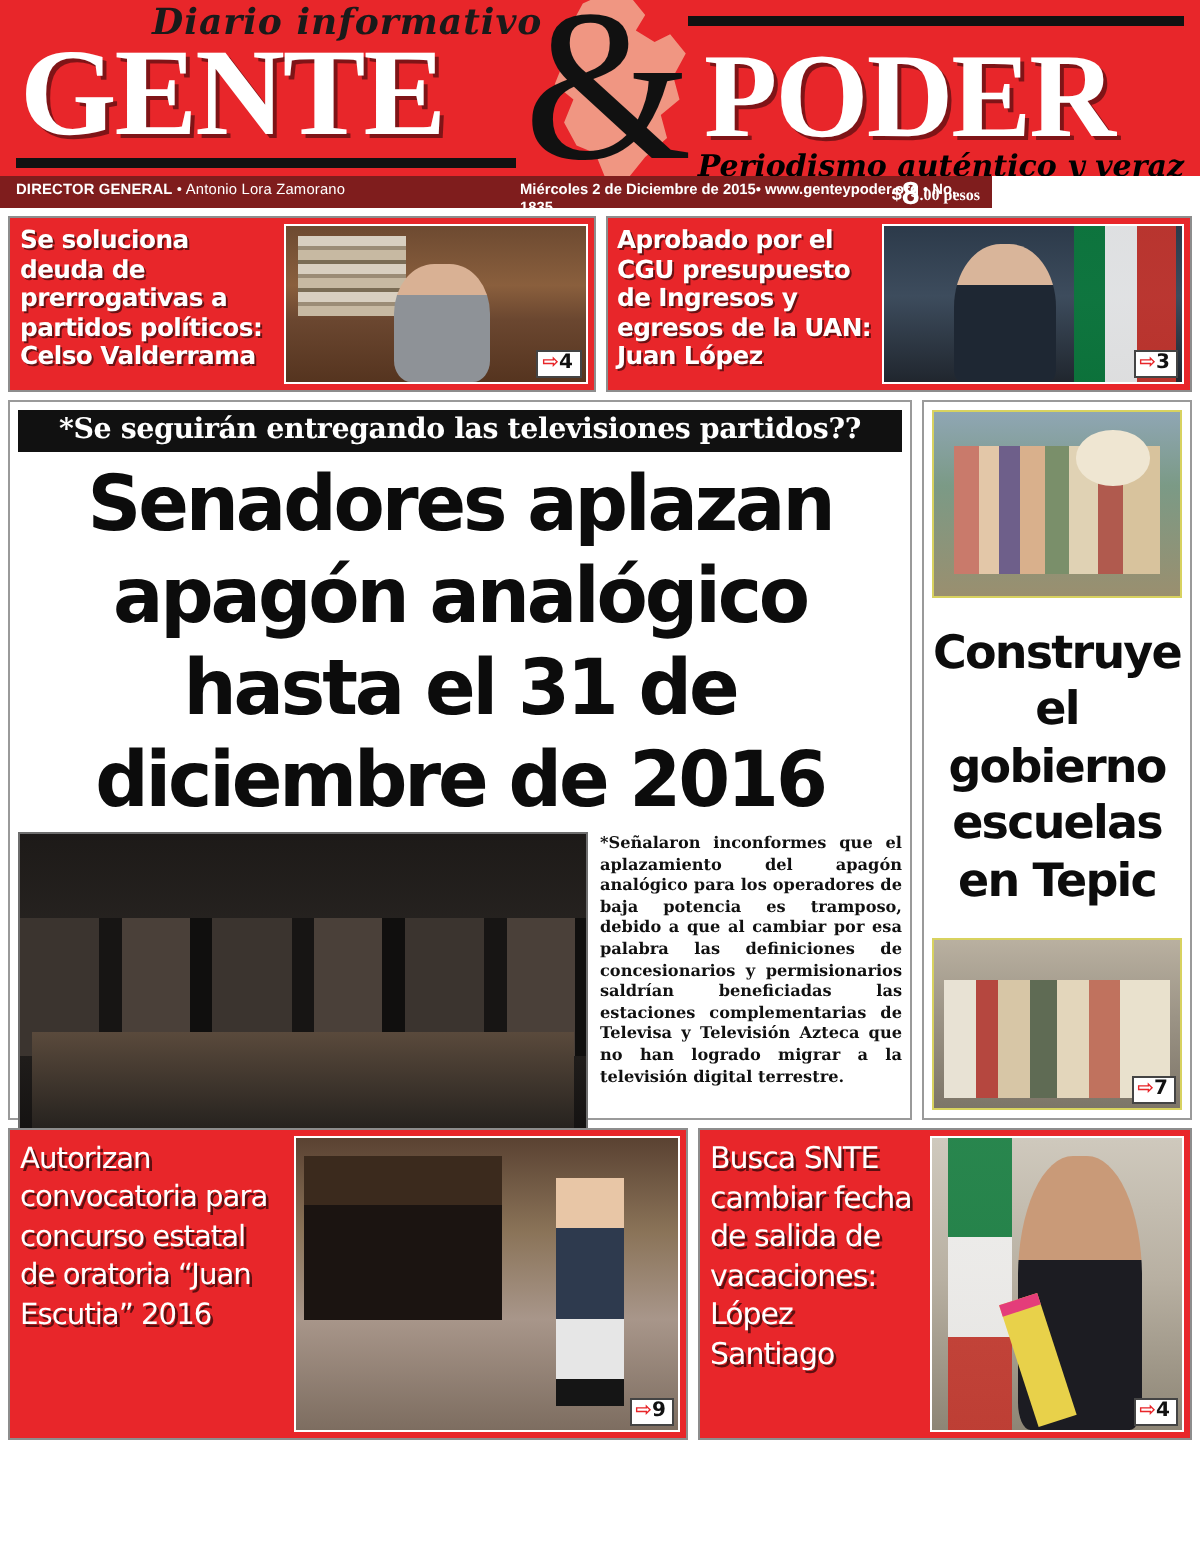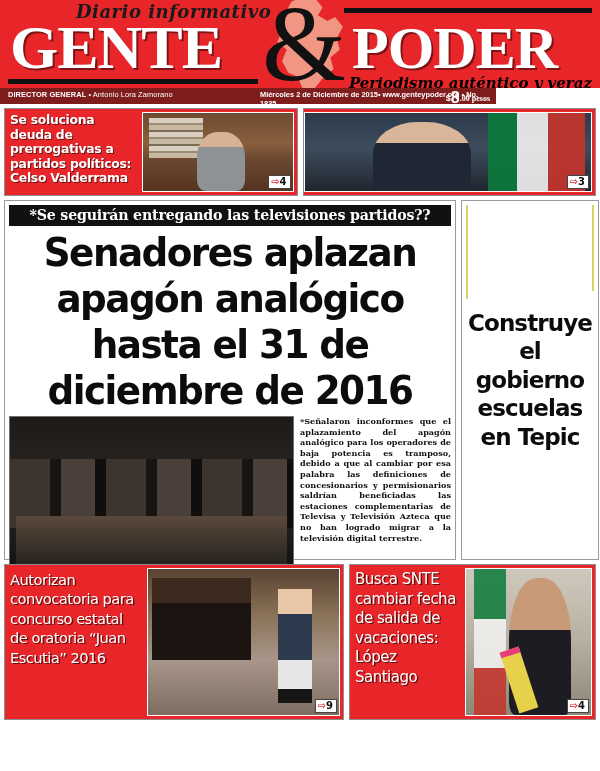--- a/index.html
+++ b/index.html
@@ -83,21 +83,21 @@
   .ph-senate{background:linear-gradient(180deg,#1d1a18 0%,#2b2724 48%,#141211 100%);}
   .ph-senate:before{content:"";position:absolute;left:0;top:28%;width:100%;height:46%;
      background:repeating-linear-gradient(90deg,#3b342f 0 14%,#171514 14% 18%,#4a4039 18% 30%,#100f0e 30% 34%);}
   .ph-senate:after{content:"";position:absolute;left:2%;bottom:0;width:96%;height:34%;
      background:linear-gradient(180deg,#5a4a3c 0%,#23201d 100%);}
   .lead-text{flex:1;font-family:"DejaVu Serif",serif;font-size:8.1px;line-height:10.6px;
     font-weight:700;color:#111;text-align:justify;}
 
   
   .rcol{position:relative;flex:1;border:1px solid #9a9a9a;background:#ffffff;
-    box-sizing:border-box;padding:4px;display:flex;flex-direction:row;}
+    box-sizing:border-box;padding:4px;display:flex;flex-direction:column;}
   .rcol-photo{position:relative;height:92px;border:1px solid #d8d25f;overflow:hidden;}
   .ph-event{background:linear-gradient(180deg,#8fa6b4 0%,#7b9a86 40%,#9a8f6f 100%);}
   .ph-event:before{content:"";position:absolute;left:8%;top:18%;width:84%;height:70%;
      background:repeating-linear-gradient(90deg,#c97a6b 0 12%,#e3c7a8 12% 22%,#6e5f8a 22% 32%,#d9b08c 32% 44%,#7a8f6a 44% 56%,#e0d2b4 56% 70%,#b05a4e 70% 82%,#d8c39d 82% 100%);}
   .ph-event:after{content:"";position:absolute;right:12%;top:10%;width:30%;height:30%;border-radius:50%;
      background:#efe6d2;}
   .ph-event2{background:linear-gradient(180deg,#b9b0a0 0%,#9c9486 45%,#7d7568 100%);}
   .ph-event2:before{content:"";position:absolute;left:4%;top:24%;width:92%;height:70%;
      background:repeating-linear-gradient(90deg,#e8e2d4 0 14%,#b5473f 14% 24%,#d7c6a6 24% 38%,#5f6b54 38% 50%,#e3d6bb 50% 64%,#c0725e 64% 78%,#e9e1cd 78% 100%);}
   .rcol-head{flex:1;display:flex;align-items:center;justify-content:center;
@@ -163,20 +163,21 @@
       <div class="teaser-head">Se soluciona deuda de prerrogativas a partidos políticos: Celso Valderrama</div>
       <div class="teaser-photo">
         <div class="ph ph-office"></div>
         <div class="pgbadge">
           <span class="arr">⇨</span><span>4</span>
         </div>
       </div>
     </div>
 
     <div class="teaser">
+      <div class="teaser-head">Aprobado por el CGU presupuesto de Ingresos y egresos de la UAN: Juan López</div>
       <div class="teaser-photo">
         <div class="ph ph-podium"></div>
         <div class="pgbadge">
           <span class="arr">⇨</span><span>3</span>
         </div>
       </div>
     </div>
 
   </div>
 

